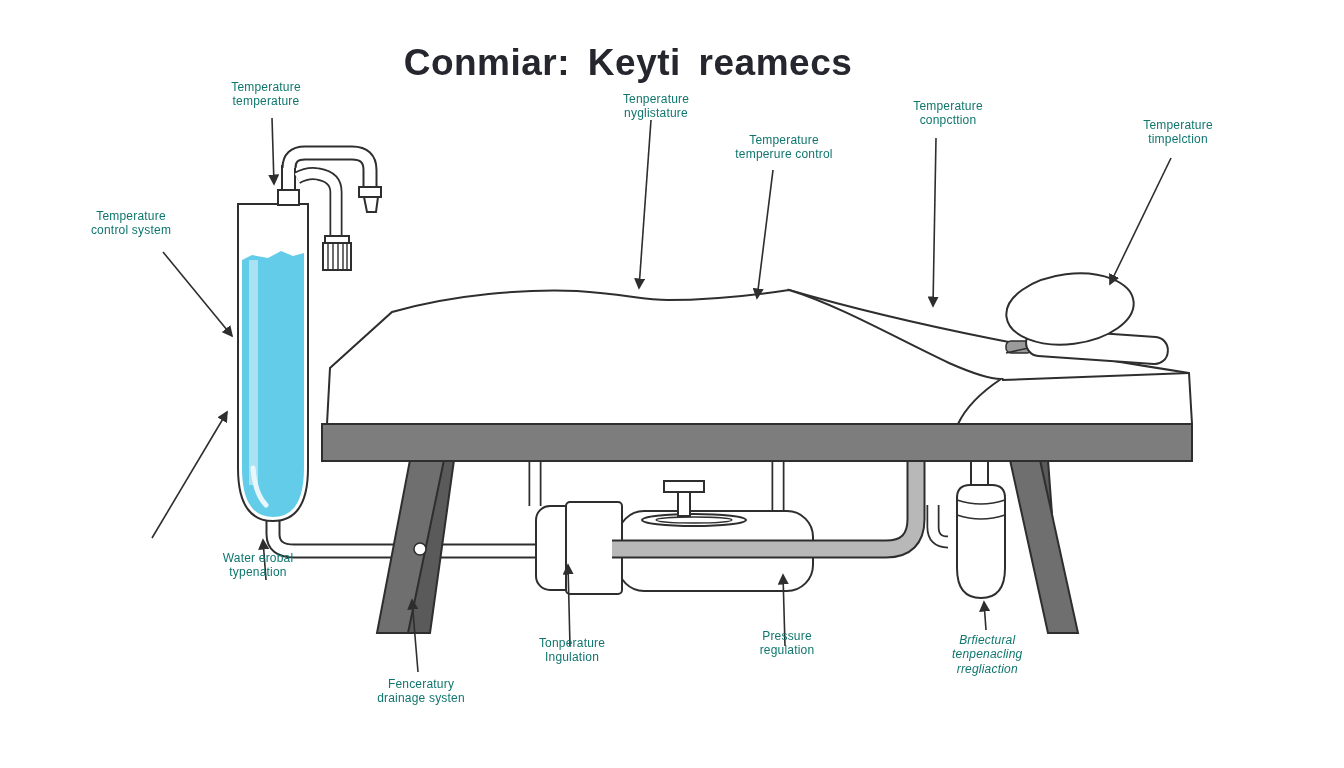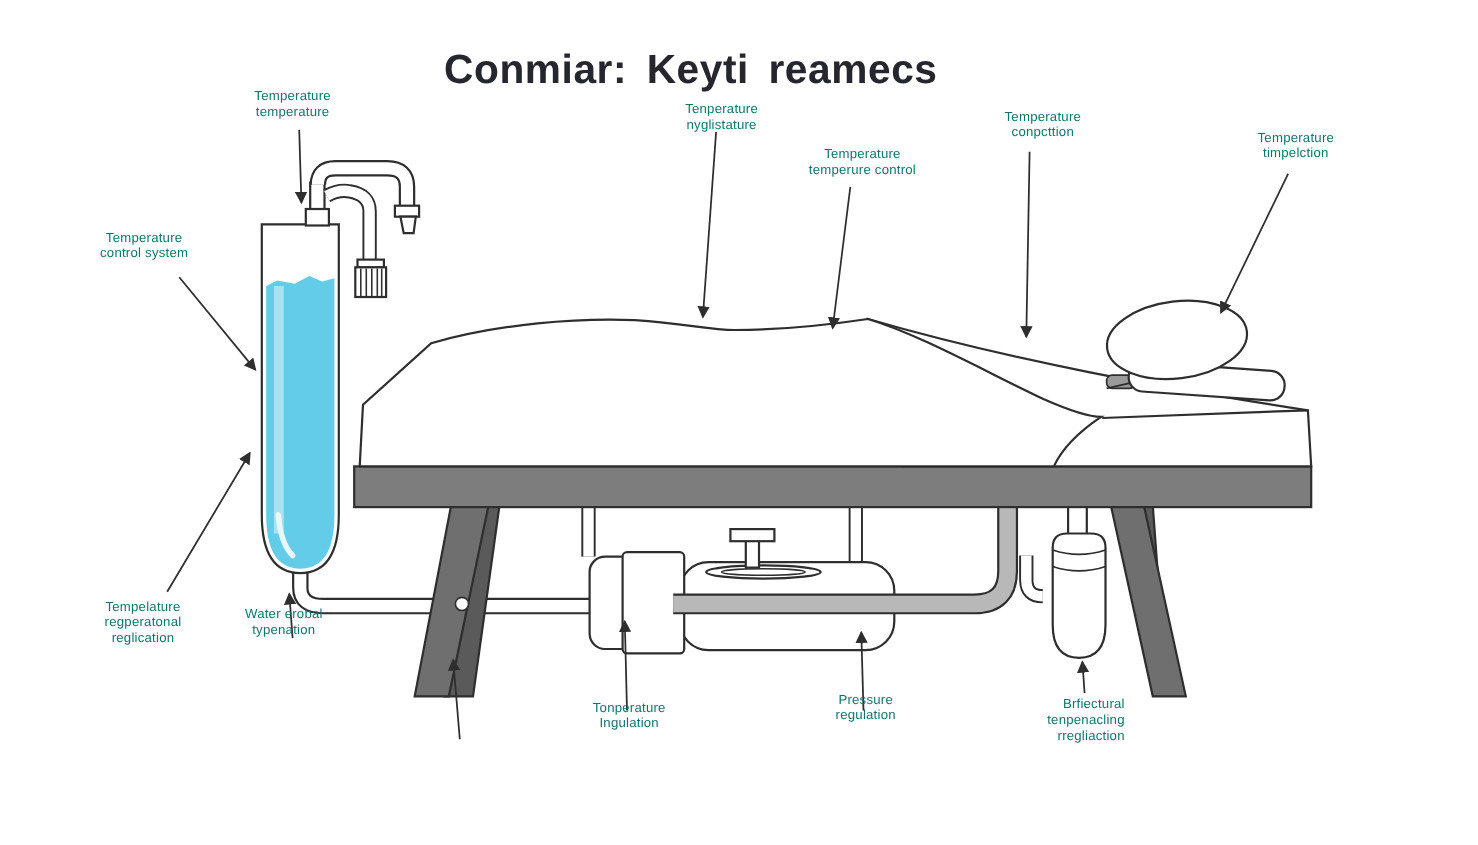--- a/index.html
+++ b/index.html
@@ -4,21 +4,21 @@
 <style>
   html,body{margin:0;padding:0;background:#fff;width:1344px;height:768px;overflow:hidden;}
   .stage{position:relative;width:1344px;height:768px;background:var(--bg,#fff);
          font-family:"Liberation Sans","DejaVu Sans",sans-serif;}
   svg.diagram{position:absolute;left:0;top:0;}
   .title{position:absolute;left:628px;top:42px;transform:translateX(-50%);
          font-size:37px;font-weight:700;color:var(--text,#26262e);letter-spacing:.5px;
          word-spacing:7px;white-space:nowrap;}
   .label{position:absolute;transform:translateX(-50%);text-align:center;
          font-size:12px;line-height:1.2;color:#0f766e;white-space:pre-line;letter-spacing:.2px;}
-  .label.left{transform:none;text-align:right;}
+  .label.left{transform:none;text-align:center;font-style:italic;}
   .shape{fill:#fff;stroke:var(--ink,#2e2e2e);stroke-width:2;}
   .pipe-o{fill:none;stroke:var(--ink,#2e2e2e);stroke-width:15;stroke-linejoin:round;}
   .pipe-i{fill:none;stroke:#fff;stroke-width:11;stroke-linejoin:round;}
   .pipe-o.thin{stroke-width:13;} .pipe-i.thin{stroke-width:9.5;}
   .pipe-go{fill:none;stroke:var(--ink,#2e2e2e);stroke-width:19;stroke-linejoin:round;}
   .pipe-gi{fill:none;stroke:var(--pipegray,#b8b8b8);stroke-width:15;stroke-linejoin:round;}
   .leader{stroke:var(--ink,#2e2e2e);stroke-width:1.6;fill:none;}
 </style>
 </head>
 <body>
@@ -149,25 +149,24 @@
   <div class="label" style="left:656px;top:92px">Tenperature
 nyglistature</div>
   <div class="label" style="left:784px;top:133px">Temperature
 temperure control</div>
   <div class="label" style="left:948px;top:99px">Temperature
 conpcttion</div>
   <div class="label" style="left:1178px;top:118px">Temperature
 timpelction</div>
   <div class="label" style="left:131px;top:209px">Temperature
 control system</div>
-  <div class="label" style="left:130px;top:544px">Tempelature
-regperatonal
-reglication</div>
   <div class="label" style="left:258px;top:551px">Water erobal
 typenation</div>
+  <div class="label" style="left:421px;top:677px">Fenceratury
+drainage systen</div>
   <div class="label" style="left:572px;top:636px">Tonperature
 Ingulation</div>
   <div class="label" style="left:787px;top:629px">Pressure
 regulation</div>
   <div class="label left" style="left:952px;top:633px">Brfiectural
 tenpenacling
 rregliaction</div>
 
 </div>
 

